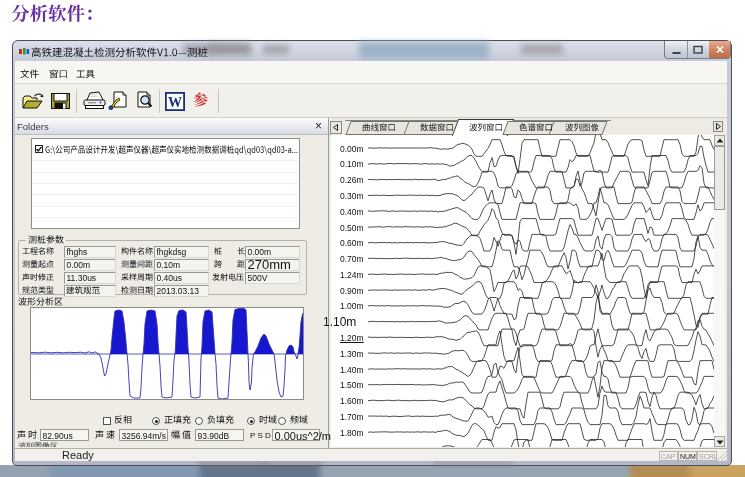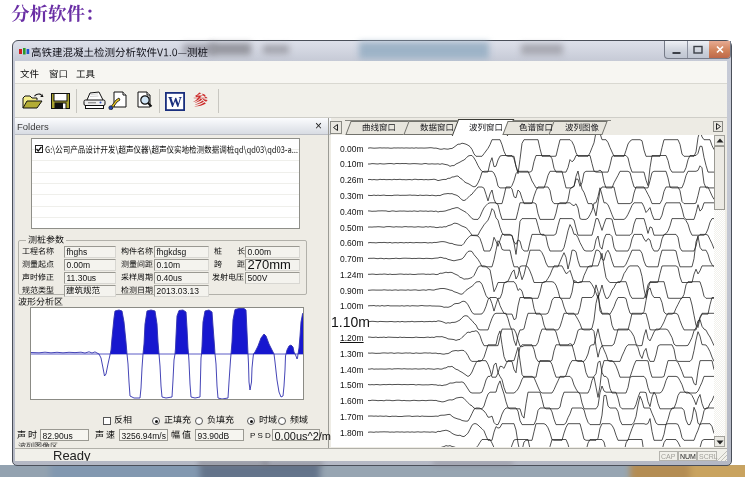--- a/index.html
+++ b/index.html
@@ -350,21 +350,21 @@
       <div class="txt" style="left:325px;top:98.38px;font-size:8.5px;line-height:10.5px;color:#111;">0.10m</div>
       <div class="txt" style="left:325px;top:114.16px;font-size:8.5px;line-height:10.5px;color:#111;">0.26m</div>
       <div class="txt" style="left:325px;top:129.94px;font-size:8.5px;line-height:10.5px;color:#111;">0.30m</div>
       <div class="txt" style="left:325px;top:145.72px;font-size:8.5px;line-height:10.5px;color:#111;">0.40m</div>
       <div class="txt" style="left:325px;top:161.5px;font-size:8.5px;line-height:10.5px;color:#111;">0.50m</div>
       <div class="txt" style="left:325px;top:177.27999999999997px;font-size:8.5px;line-height:10.5px;color:#111;">0.60m</div>
       <div class="txt" style="left:325px;top:193.06px;font-size:8.5px;line-height:10.5px;color:#111;">0.70m</div>
       <div class="txt" style="left:325px;top:208.83999999999997px;font-size:8.5px;line-height:10.5px;color:#111;">1.24m</div>
       <div class="txt" style="left:325px;top:224.62px;font-size:8.5px;line-height:10.5px;color:#111;">0.90m</div>
       <div class="txt" style="left:325px;top:240.39999999999998px;font-size:8.5px;line-height:10.5px;color:#111;">1.00m</div>
-      <div class="txt" style="left:316px;top:256.17999999999995px;font-size:14px;line-height:10.5px;color:#111;">1.10m</div>
+      <div class="txt" style="left:308px;top:256.17999999999995px;font-size:12px;line-height:10.5px;color:#111;">1.10m</div>
       <div class="txt" style="left:325px;top:271.96px;font-size:8.5px;line-height:10.5px;color:#111;text-decoration:underline;">1.20m</div>
       <div class="txt" style="left:325px;top:287.74px;font-size:8.5px;line-height:10.5px;color:#111;">1.30m</div>
       <div class="txt" style="left:325px;top:303.52px;font-size:8.5px;line-height:10.5px;color:#111;">1.40m</div>
       <div class="txt" style="left:325px;top:319.29999999999995px;font-size:8.5px;line-height:10.5px;color:#111;">1.50m</div>
       <div class="txt" style="left:325px;top:335.08px;font-size:8.5px;line-height:10.5px;color:#111;">1.60m</div>
       <div class="txt" style="left:325px;top:350.86px;font-size:8.5px;line-height:10.5px;color:#111;">1.70m</div>
       <div class="txt" style="left:325px;top:366.64px;font-size:8.5px;line-height:10.5px;color:#111;">1.80m</div>
       <div style="position:absolute;left:316px;top:74px;width:383px;height:312px;overflow:hidden;">
         <svg style="position:absolute;left:37px;top:0px" width="347" height="312" viewBox="0 0 347 312">
           <path d="M0,13.2 L2,12.8 L4,13.0 L6,13.2 L8,13.1 L10,13.0 L12,12.8 L14,13.0 L16,12.9 L18,13.0 L20,12.9 L22,13.2 L24,13.2 L26,12.9 L28,13.0 L30,12.9 L32,13.0 L34,12.9 L36,13.1 L38,12.9 L40,13.0 L42,13.1 L44,12.9 L46,13.2 L48,12.8 L50,13.1 L52,13.0 L54,13.0 L56,13.1 L58,13.0 L60,12.9 L62,12.7 L64,12.8 L66,13.2 L68,13.1 L70,13.6 L72,14.2 L74,14.2 L76,13.7 L78,14.0 L80,14.2 L82,13.6 L84,13.5 L86,12.2 L88,10.7 L90,9.2 L92,9.2 L94,8.2 L96,8.6 L98,9.2 L100,10.2 L102,11.6 L104,14.4 L106,18.9 L108,21.3 L110,21.3 L112,21.3 L114,21.3 L116,18.7 L118,16.0 L120,13.3 L122,9.7 L124,4.7 L126,4.7 L128,4.7 L130,4.7 L132,4.7 L134,9.7 L136,16.4 L138,20.6 L140,21.3 L142,21.3 L144,21.3 L146,21.3 L148,31.4 L150,38.7 L152,24.3 L154,8.4 L156,4.7 L158,4.7 L160,4.7 L162,4.7 L164,4.7 L166,4.7 L168,4.7 L170,4.7 L172,13.7 L174,21.3 L176,21.3 L178,21.3 L180,21.3 L182,21.3 L184,21.3 L186,21.3 L188,21.1 L190,12.8 L192,4.7 L194,4.7 L196,4.7 L198,4.7 L200,4.7 L202,4.7 L204,6.7 L206,10.8 L208,17.8 L210,21.3 L212,21.3 L214,21.3 L216,21.3 L218,21.3 L220,21.3 L222,17.8 L224,12.7 L226,7.8 L228,-2.7 L230,-10.3 L232,-1.7 L234,4.7 L236,4.7 L238,4.7 L240,7.5 L242,12.5 L244,17.0 L246,21.3 L248,21.3 L250,21.3 L252,21.3 L254,21.3 L256,21.3 L258,15.4 L260,9.0 L262,6.1 L264,4.7 L266,4.7 L268,4.7 L270,4.7 L272,4.7 L274,5.7 L276,15.1 L278,21.3 L280,21.3 L282,21.3 L284,21.3 L286,21.3 L288,21.3 L290,21.3 L292,21.3 L294,12.6 L296,4.7 L298,4.7 L300,4.7 L302,4.7 L304,4.7 L306,4.7 L308,4.7 L310,4.7 L312,9.4 L314,19.0 L316,21.3 L318,21.3 L320,21.3 L322,21.3 L324,21.3 L326,21.3 L328,16.9 L330,2.7 L332,-4.5 L334,1.9 L336,4.7 L338,4.7 L340,4.7 L342,4.7 L344,10.5 L346,14.6" fill="none" stroke="#242424" stroke-width="0.8"></path>
@@ -393,21 +393,21 @@
       <div style="position:absolute;left:699px;top:74px;width:11px;height:11px;background:#ebeae4;border:1px solid #a3a29c;"></div>
       <svg style="position:absolute;left:699.5px;top:74.5px" width="10" height="10" viewBox="0 0 10 10">
         <path d="M1.5 6.5 L5 2.5 L8.5 6.5 Z" fill="#222"></path>
       </svg>
       <div style="position:absolute;left:699px;top:375px;width:11px;height:11px;background:#ebeae4;border:1px solid #a3a29c;"></div>
       <svg style="position:absolute;left:699.5px;top:375.5px" width="10" height="10" viewBox="0 0 10 10">
         <path d="M1.5 3.5 L8.5 3.5 L5 7.5 Z" fill="#222"></path>
       </svg>
       <div style="position:absolute;left:699px;top:85px;width:11px;height:64px;background:#eceae4;border:1px solid #9a9992;"></div>
       <div style="position:absolute;left:0px;top:387px;width:712px;height:13px;background:#f1f0ea;border-top:1px solid #b1b0a9;"></div>
-      <div class="txt" style="left:16px;top:388.5px;font-size:13px;line-height:11px;color:#222;padding-left:22px;">Ready</div>
+      <div class="txt" style="left:25px;top:388.5px;font-size:11px;line-height:11px;color:#222;padding-left:22px;">Ready</div>
       <div style="position:absolute;left:644px;top:389.5px;width:18.5px;height:10px;background:#f1f0ea;border:1px solid #b5b4ae;"></div>
       <div class="txt" style="left:646px;top:391px;font-size:7px;line-height:9px;color:#a09f99;">CAP</div>
       <div style="position:absolute;left:663px;top:389.5px;width:18.5px;height:10px;background:#f1f0ea;border:1px solid #b5b4ae;"></div>
       <div class="txt" style="left:665px;top:391px;font-size:7px;line-height:9px;color:#222;">NUM</div>
       <div style="position:absolute;left:682px;top:389.5px;width:20px;height:10px;background:#f1f0ea;border:1px solid #b5b4ae;"></div>
       <div class="txt" style="left:684px;top:391px;font-size:7px;line-height:9px;color:#a09f99;">SCRL</div>
       <svg style="position:absolute;left:702px;top:390px" width="10" height="10" viewBox="0 0 10 10">
         <path d="M10 0 L0 10 M10 4 L4 10 M10 8 L8 10" stroke="#c0bfb8" stroke-width="1"></path>
       </svg>
     </div>

